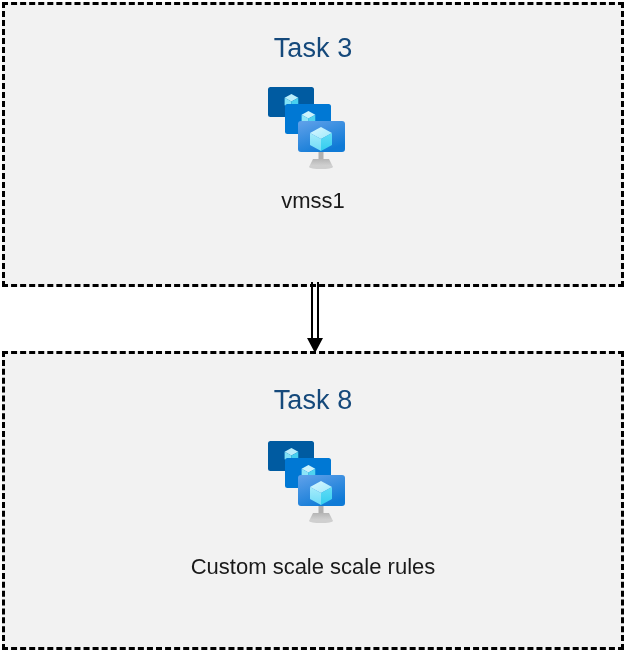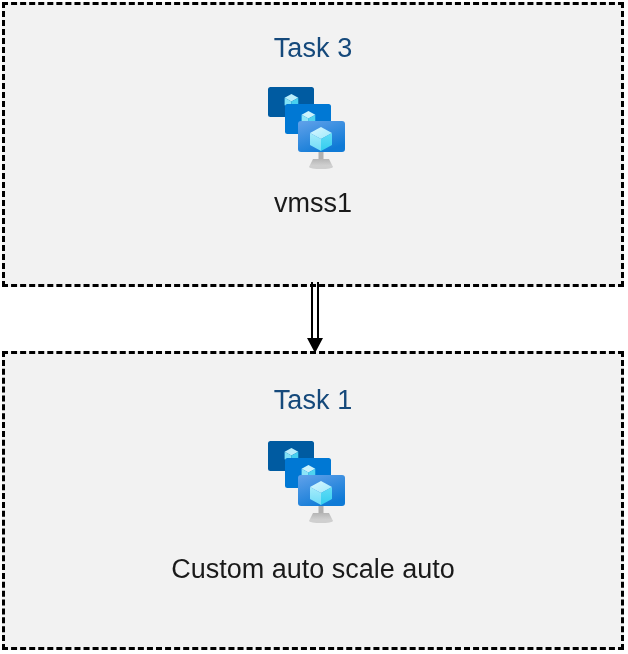--- a/index.html
+++ b/index.html
@@ -52,21 +52,21 @@
     line-height: 1.0;
     letter-spacing: 0.1px;
     white-space: nowrap;
   }
 
   #box-task-3 .task-title { margin-top: 30px; }
   #box-task-4 .task-title { margin-top: 33px; }
 
   .caption {
     color: #1a1a1a;
-    font-size: 27px;
+    font-size: 22px;
     line-height: 1.18;
     white-space: nowrap;
   }
 
   #box-task-3 .caption { margin-top: 17px; }
   #box-task-4 .caption { margin-top: 29px; }
 
   
   .vmss-icon {
     display: block;
@@ -158,21 +158,21 @@
   <svg id="connector-arrow" viewBox="0 0 32 72">
 
     <line x1="13" y1="0" x2="13" y2="58" stroke="#000000" stroke-width="2"></line>
     <line x1="19" y1="0" x2="19" y2="58" stroke="#000000" stroke-width="2"></line>
 
     <polygon points="8,56 24,56 16,71" fill="#000000"></polygon>
   </svg>
 
   <div class="task-box" id="box-task-4">
 
-    <div class="task-title">Task 1</div>
+    <div class="task-title">Task 8</div>
 
     <svg class="vmss-icon" width="100" height="88" viewBox="0 0 100 88" aria-hidden="true">
       <defs>
         <linearGradient id="frontScreenGrad4" x1="0" y1="0" x2="0.55" y2="1">
           <stop offset="0%" stop-color="#62a2ea"></stop>
           <stop offset="100%" stop-color="#0f7ad6"></stop>
         </linearGradient>
         <linearGradient id="standGrad4" x1="0" y1="0" x2="0" y2="1">
           <stop offset="0%" stop-color="#b5b5b5"></stop>
           <stop offset="100%" stop-color="#d6d6d6"></stop>
@@ -219,17 +219,17 @@
         <rect x="35" y="38" width="47" height="31" rx="3" fill="url(#frontScreenGrad4)"></rect>
         <g transform="translate(46,44)">
           <polygon points="12,0 23,6 12,12 1,6" fill="url(#cubeTop4)"></polygon>
           <polygon points="1,6 12,12 12,24 1,18" fill="url(#cubeLeft4)"></polygon>
           <polygon points="23,6 12,12 12,24 23,18" fill="url(#cubeRight4)"></polygon>
         </g>
       </g>
     </svg>
 
     <div class="caption">
-      <div>Custom auto scale auto</div>
+      <div>Custom scale scale rules</div>
     </div>
   </div>
 
 </div>
 
 </body></html>

